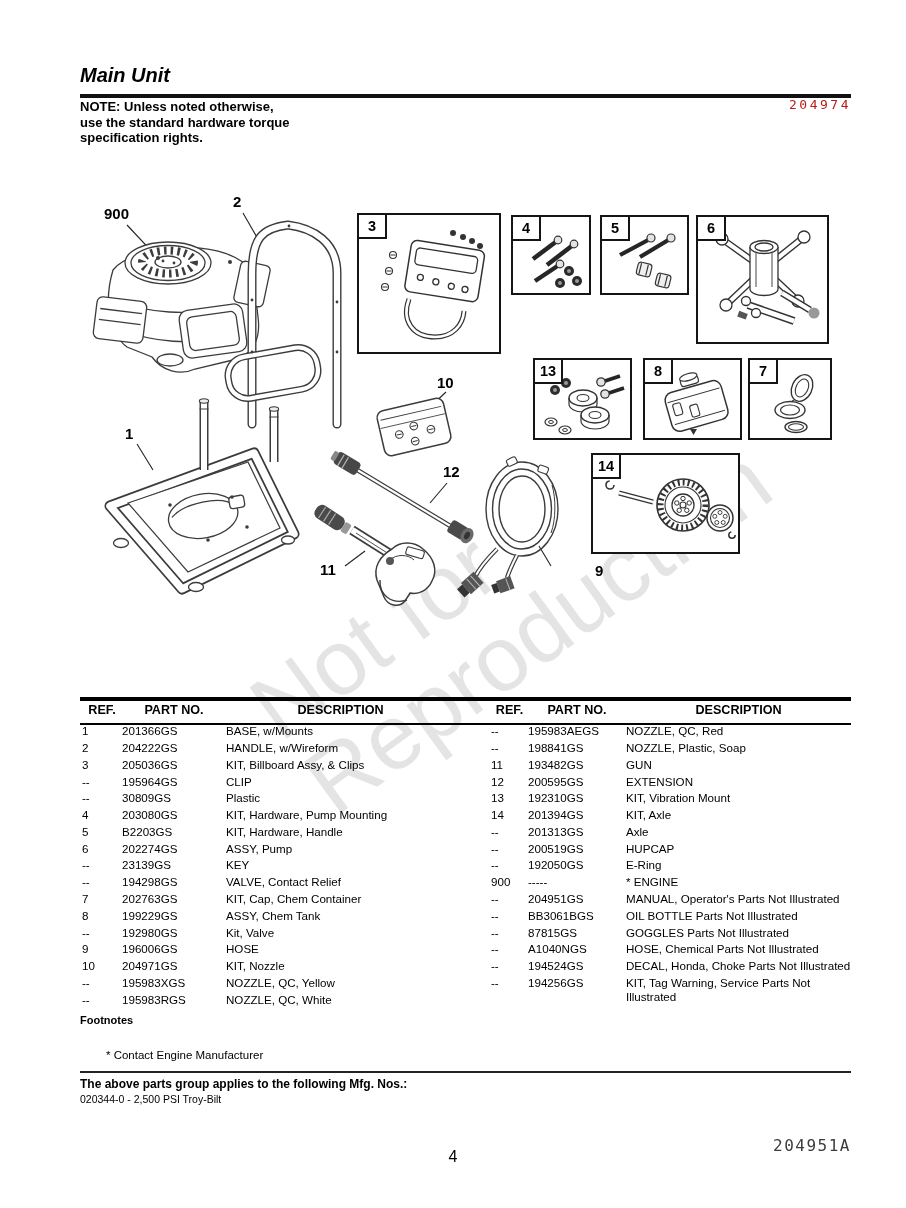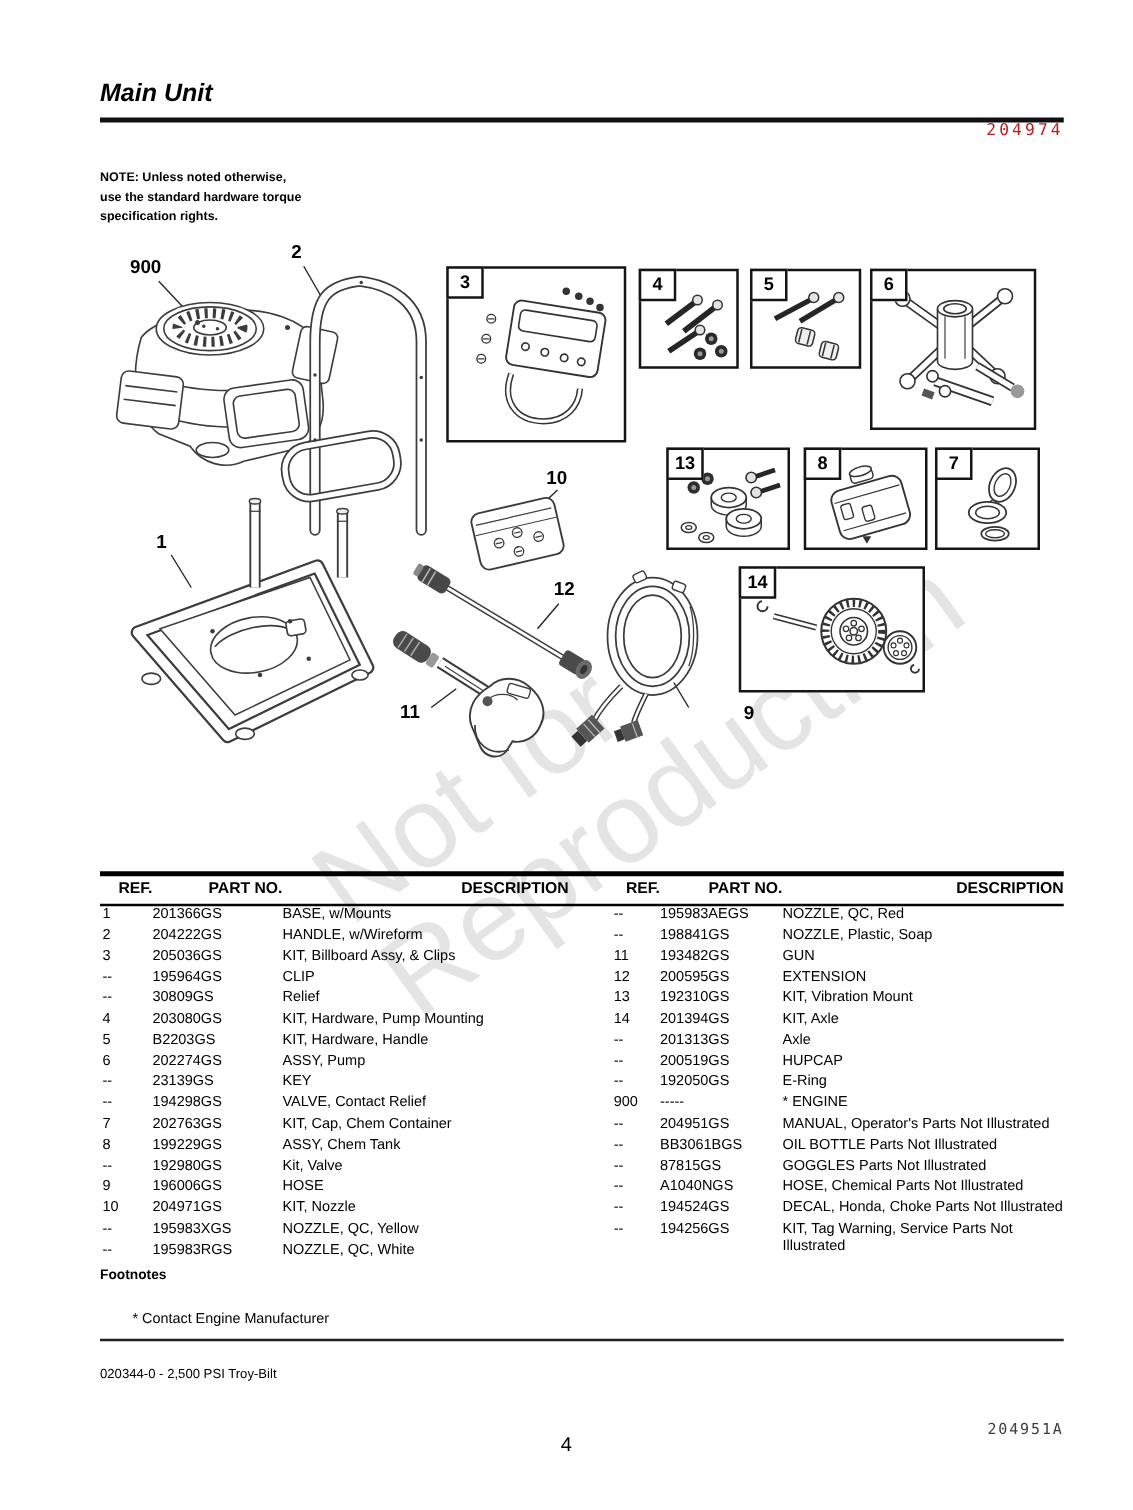--- a/index.html
+++ b/index.html
@@ -7,49 +7,49 @@
         font-family:"Liberation Sans",sans-serif;color:#000;}
   .abs{position:absolute;}
   
   .watermark{position:absolute;left:235px;top:680px;transform:rotate(-36deg);transform-origin:0 0;
              font-size:92px;line-height:1.0;color:#cfcfcf;opacity:.55;white-space:nowrap;z-index:1;}
   
   svg.art{position:absolute;left:0;top:0;z-index:2;pointer-events:none;}
   
   .title{left:80px;top:64px;font-size:20px;font-weight:700;font-style:italic;z-index:4;}
   .title-rule{left:80px;top:94px;width:771px;height:3.5px;background:#111;z-index:4;}
-  .note{left:80px;top:99px;width:240px;font-size:10px;font-weight:700;line-height:15.5px;z-index:4;margin-top:36px;}
+  .note{left:80px;top:99px;width:240px;font-size:13px;font-weight:700;line-height:15.5px;z-index:4;}
   .doc-number{top:97px;right:55px;font-family:"DejaVu Sans Mono",monospace;font-size:13px;
               letter-spacing:2.5px;color:#b91c1c;z-index:4;}
   
   .callout{position:absolute;font-size:15px;font-weight:700;z-index:4;}
   .pbox{position:absolute;border:2px solid #151515;background:#fff;z-index:3;}
   .pbox svg{position:absolute;left:0;top:0;}
   .pbox-label{position:absolute;top:-2px;left:-2px;min-width:16px;padding:0 5px;height:22px;
               line-height:22px;text-align:center;border:2px solid #151515;background:#fff;
               font-size:14.5px;font-weight:700;z-index:5;}
   
   .parts-table{position:absolute;left:80px;top:697px;width:771px;z-index:4;}
   .pt-topbar{position:absolute;left:0;top:0;width:100%;height:3.5px;background:#000;}
   .pt-headline{position:absolute;left:0;top:25.5px;width:100%;height:2px;background:#000;}
   .half{position:absolute;top:4px;}
   .half.left{left:2px;width:373px;}
   .half.right{left:411px;width:360px;}
   .half table{border-collapse:collapse;table-layout:fixed;width:100%;}
-  .half th{font-size:12.6px;font-weight:700;text-align:right;padding:2px 0 6px 0;white-space:nowrap;}
+  .half th{font-size:12.6px;font-weight:700;text-align:center;padding:2px 0 6px 0;white-space:nowrap;}
   .half td{font-size:11.6px;line-height:14.4px;padding:1.2px 0;vertical-align:top;}
   
   .footnotes-h{left:80px;top:1014px;font-size:11px;font-weight:700;z-index:4;}
   .footnote-item{left:106px;top:1049px;font-size:11.5px;z-index:4;}
   .rule2{left:80px;top:1071px;width:771px;height:2px;background:#222;z-index:4;}
   .mfg-h{left:80px;top:1077px;font-size:12px;font-weight:700;z-index:4;}
   .mfg-item{left:80px;top:1092.5px;font-size:10.5px;z-index:4;text-align:center;}
   .footer-left{left:80px;top:1133px;font-size:9.8px;line-height:13.2px;color:#111;z-index:4;}
   .page-num{left:0;top:1148px;width:906px;text-align:center;font-size:16px;z-index:4;}
-  .doc-code{right:55px;top:1136px;font-family:"DejaVu Sans Mono",monospace;font-size:12px;
+  .doc-code{right:55px;top:1136px;font-family:"DejaVu Sans Mono",monospace;font-size:16px;
             letter-spacing:1.5px;color:#3d3d3d;z-index:4;}
 </style>
 </head>
 <body>
 
 <div class="page">
 
   <div class="watermark">
     <div>Not for</div>
     <div>Reproduction</div>
@@ -461,21 +461,21 @@
               <td>KIT, Billboard Assy, &amp; Clips</td>
             </tr>
             <tr>
               <td>--</td>
               <td>195964GS</td>
               <td>CLIP</td>
             </tr>
             <tr>
               <td>--</td>
               <td>30809GS</td>
-              <td>Relief</td>
+              <td>Plastic</td>
             </tr>
             <tr>
               <td>4</td>
               <td>203080GS</td>
               <td>KIT, Hardware, Pump Mounting</td>
             </tr>
             <tr>
               <td>5</td>
               <td>B2203GS</td>
               <td>KIT, Hardware, Handle</td>
@@ -629,18 +629,19 @@
               <td>KIT, Tag Warning, Service Parts Not Illustrated</td>
             </tr>
           </tbody>
       </table>
     </div>
   </div>
 
   <div class="abs footnotes-h">Footnotes</div>
   <div class="abs footnote-item">* Contact Engine Manufacturer</div>
   <div class="abs rule2"></div>
+  <div class="abs mfg-h">The above parts group applies to the following Mfg. Nos.:</div>
   <div class="abs mfg-item">020344-0 - 2,500 PSI Troy-Bilt</div>
 
   <div class="abs page-num">4</div>
   <div class="abs doc-code">204951A</div>
 
 </div>
 
 </body></html>

